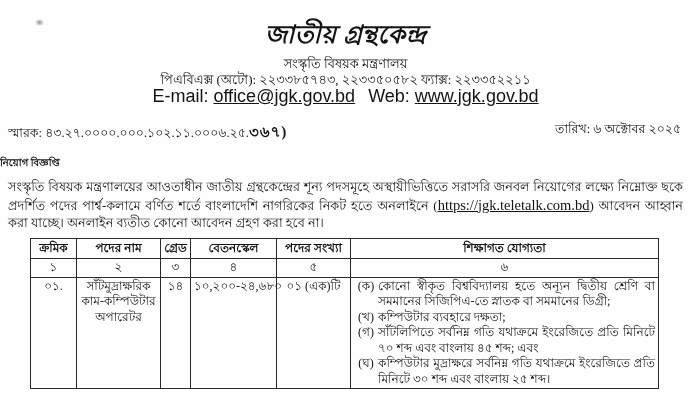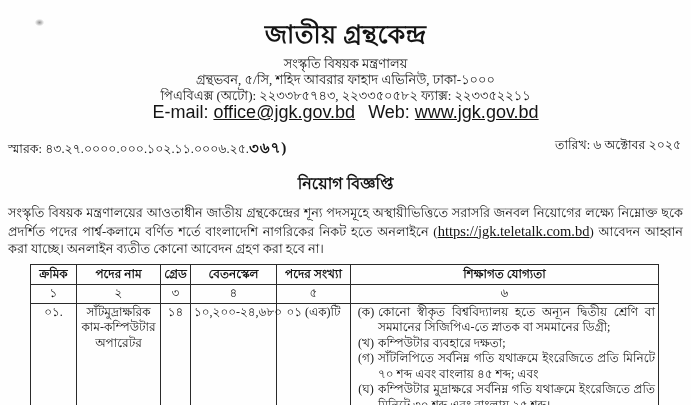--- a/index.html
+++ b/index.html
@@ -20,20 +20,21 @@
     position: absolute; left: 35px; top: 19px;
     width: 9px; height: 7px;
     background: radial-gradient(ellipse at center, rgba(60,60,60,.55), rgba(120,120,120,.15) 60%, transparent 75%);
   }
   
   .letterhead { text-align: center; padding-top: 22px; line-height: 1; }
   .org-title {
     font-size: 25px; font-weight: bold;
     letter-spacing: .5px;
     margin-bottom: 9px;
+    font-style: italic;
   }
   .org-line { font-size: 13px; line-height: 16px; }
   .contact-line {
     font-family: "Liberation Sans", "DejaVu Sans", sans-serif;
     font-size: 18px; line-height: 16px;
   }
   .ul { text-decoration: underline; }
   .contact-sep { display: inline-block; width: 8px; }
   
   .ref-row {
@@ -42,22 +43,22 @@
     margin-top: 16px;
     font-size: 12.5px;
   }
   .memo-handwritten {
     font-size: 15px; font-weight: bold;
     display: inline-block; transform: rotate(-2deg);
     letter-spacing: 1px;
   }
   
   .notice-heading {
-    text-align: center; font-weight: bold;
-    font-size: 16px; margin-top: 10px;
+    font-weight: bold;
+    font-size: 10px; margin-top: 10px;
   }
   .intro {
     margin: 7px 8px 0 8px;
     font-size: 12.8px; line-height: 17.5px;
     text-align: justify;
   }
   .intro-link {
     font-size: 14.5px; text-decoration: underline;
   }
   
@@ -87,21 +88,20 @@
 </head>
 <body>
 
 <div class="page">
 
   <div class="scan-artifact"></div>
 
   <div class="letterhead">
     <div class="org-title">জাতীয় গ্রন্থকেন্দ্র</div>
     <div class="org-line">সংস্কৃতি বিষয়ক মন্ত্রণালয়</div>
-    <div class="org-line">গ্রন্থভবন, ৫/সি, শহিদ আবরার ফাহাদ এভিনিউ, ঢাকা-১০০০</div>
     <div class="org-line">পিএবিএক্স (অটো): ২২৩৩৮৫৭৪৩, ২২৩৩৫০৫৮২ ফ্যাক্স: ২২৩৩৫২২১১</div>
     <div class="contact-line">
       <span>E-mail:</span>
       <span class="ul">office@jgk.gov.bd</span><span class="contact-sep"></span>
       <span>Web:</span>
       <span class="ul">www.jgk.gov.bd</span>
     </div>
   </div>
 
   <div class="ref-row">

